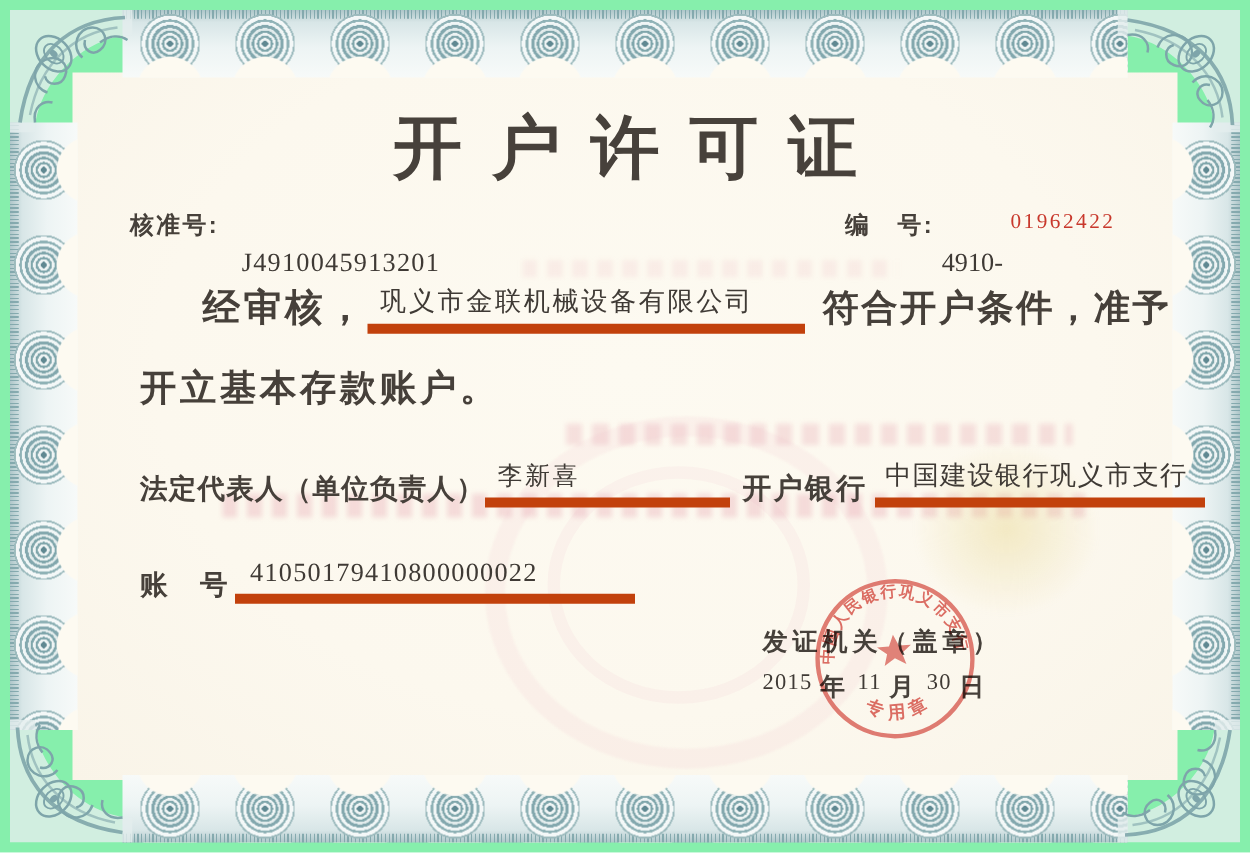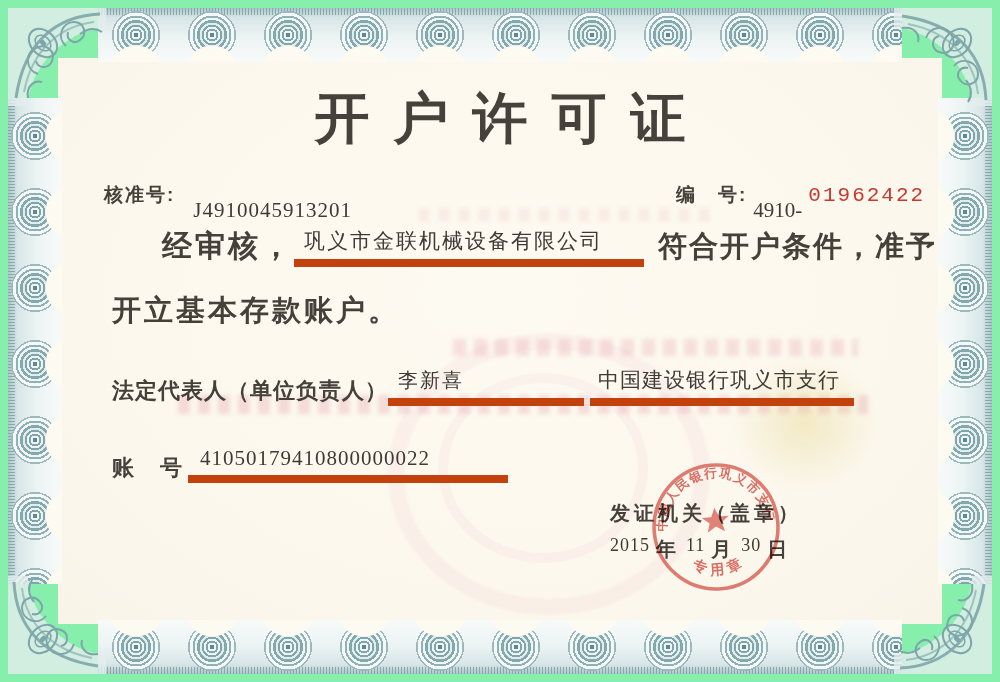--- a/index.html
+++ b/index.html
@@ -57,30 +57,30 @@
   .wm-yellow{right:62px;top:295px;width:150px;height:140px;
     background:radial-gradient(rgba(226,206,118,.35),rgba(226,206,118,0) 70%);filter:blur(2px);}
   .wm-pink-top{left:360px;top:150px;width:300px;height:14px;
     background:repeating-linear-gradient(90deg,rgba(223,132,152,.10) 0 12px,rgba(223,132,152,0) 12px 20px);filter:blur(2px);}
   
   .title{
     position:absolute;left:0;right:0;top:82px;text-align:center;
     font-family:"Liberation Serif","DejaVu Serif",serif;font-weight:700;
     font-size:55px;letter-spacing:24px;text-indent:24px;color:#47413b;
   }
-  .row{position:absolute;display:flex;align-items:center;}
+  .row{position:absolute;display:flex;align-items:flex-start;}
   .lbl{font-weight:600;letter-spacing:2px;color:#46403a;}
   .serif-val{font-family:"Liberation Serif","DejaVu Serif",serif;color:#3f3a35;margin-top:31px;}
   .approval-row{left:104px;top:167px;gap:18px;}
   .approval-row .lbl{font-size:19px;}
   .approval-row .serif-val{font-size:21px;letter-spacing:1px;}
   .serial-row{left:676px;top:167px;gap:6px;}
   .serial-row .lbl{font-size:19px;}
   .serial-row .serif-val{font-size:21px;}
-  .serial-red{font-family:Liberation Mono, monospace;font-size:21px;letter-spacing:2px;color:#c8382c;}
+  .serial-red{font-family:Liberation Serif, serif;font-size:17px;letter-spacing:2px;color:#c8382c;}
   .bodyline1{left:162px;top:226px;display:flex;align-items:flex-end;position:absolute;}
   .reviewed{font-size:30px;font-weight:600;letter-spacing:3px;}
   .fill{border-bottom:8px solid #c2410c;font-family:"Liberation Serif","DejaVu Serif",serif;color:#3f3a35;}
   .company{width:336px;font-size:21px;letter-spacing:2px;padding:0 4px 4px 10px;}
   .condition{font-size:29px;font-weight:600;letter-spacing:2px;margin-left:14px;}
   .bodyline2{position:absolute;left:112px;top:291px;font-size:29px;font-weight:600;letter-spacing:3px;}
   .fields-row{left:112px;top:366px;display:flex;align-items:flex-end;position:absolute;}
   .lr-label{font-size:22px;font-weight:600;letter-spacing:1px;}
   .lr-value{width:182px;font-size:20px;letter-spacing:2px;padding:0 4px 4px 10px;}
   .bank-label{font-size:23px;font-weight:700;letter-spacing:2px;margin-left:10px;}
@@ -209,20 +209,21 @@
       <span class="reviewed">经审核，</span>
       <span class="fill company">巩义市金联机械设备有限公司</span>
       <span class="condition">符合开户条件，准予</span>
     </div>
 
     <div class="bodyline2">开立基本存款账户。</div>
 
     <div class="fields-row">
       <span class="lr-label">法定代表人（单位负责人）</span>
       <span class="fill lr-value">李新喜</span>
+      <span class="bank-label">开户银行</span>
       <span class="fill bank-value">中国建设银行巩义市支行</span>
     </div>
 
     <div class="account-row">
       <span class="acct-label">账　号</span>
       <span class="fill acct-value">41050179410800000022</span>
     </div>
 
     <div class="issuer">
       <div class="issuer-label">发证机关（盖章）</div>

